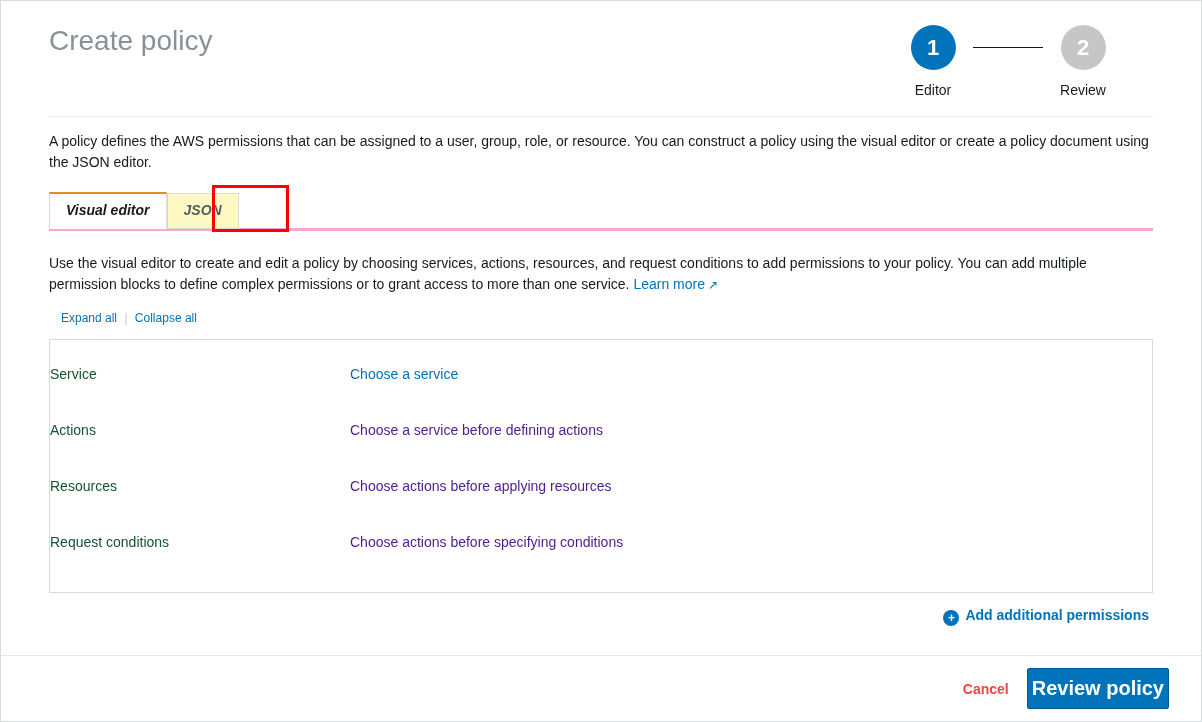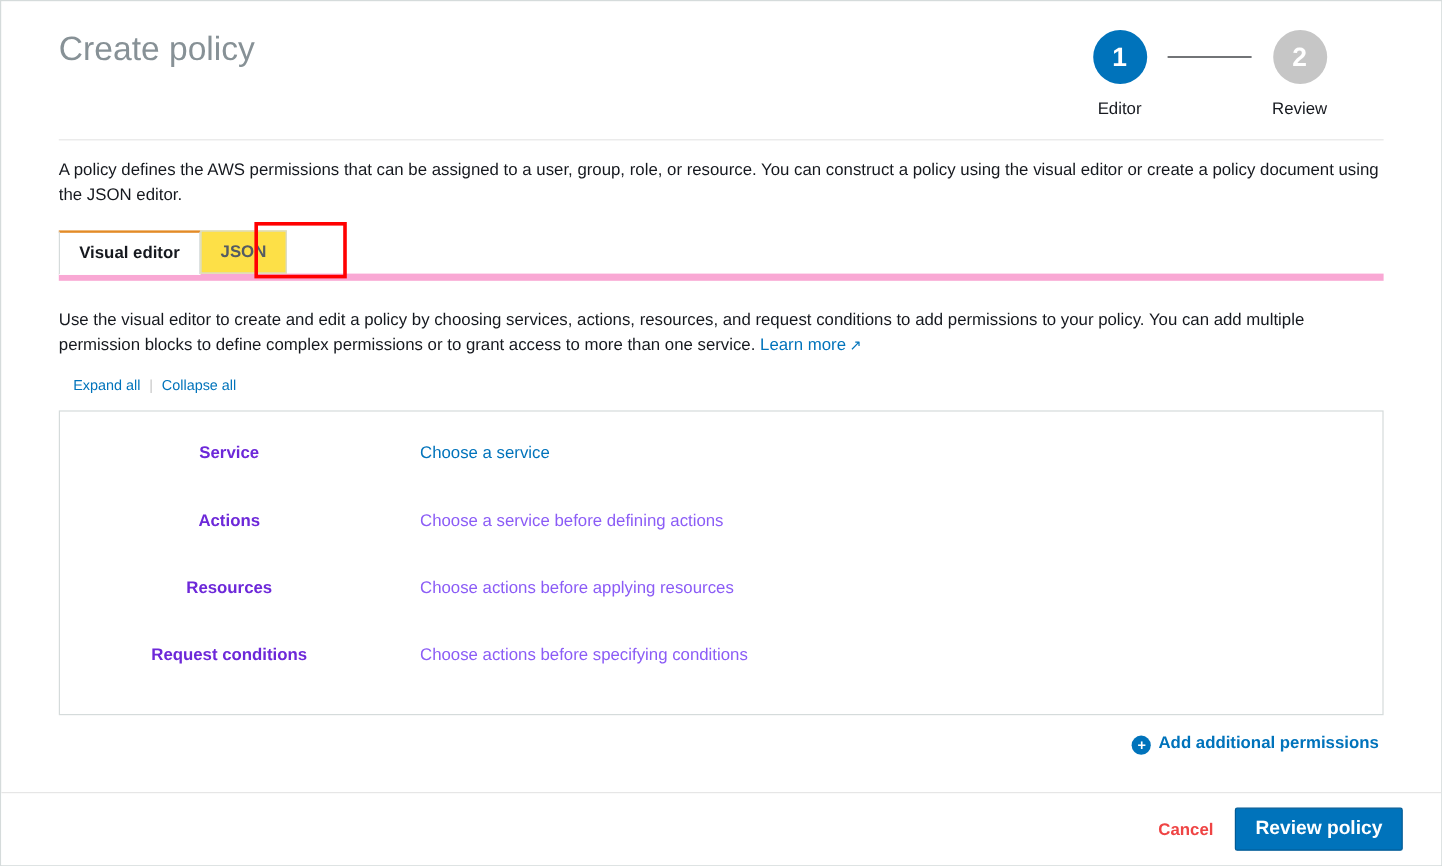--- a/index.html
+++ b/index.html
@@ -9,45 +9,45 @@
   .stepper { display:flex; align-items:flex-start; gap:0; padding-right:30px; }
   .step { display:flex; flex-direction:column; align-items:center; width:80px; position:relative;}
   .step-circle { width:45px; height:45px; border-radius:50%; display:flex; align-items:center; justify-content:center; font-size:22px; font-weight:700; color:#fff; }
   .step-circle.active { background:#0073bb; }
   .step-circle.inactive { background:#c6c6c6; }
   .step-label { margin-top:12px; font-size:14px; color:#16191f; }
   .step-line { height:1px; background:#16191f; width:70px; margin-top:22px; }
   .divider { border:0; border-top:1px solid #e6e6e6; margin:18px 48px 0 48px; }
   .description { padding:14px 48px 0 48px; font-size:14px; line-height:1.5; color:#16191f; }
   .tab-area { margin:18px 48px 0 48px; position:relative; }
-  .tab-row { display:flex; align-items:flex-start; border-bottom:6px solid #f9a8d4; }
+  .tab-row { display:flex; align-items:center; border-bottom:3px solid #f9a8d4;font-style:italic; }
   .tab { padding:8px 16px 10px 16px; font-size:14px; cursor:pointer; border:1px solid transparent; border-bottom:none; position:relative; top:1px; }
   .tab.active { font-weight:700; border:1px solid #d5dbdb; border-top:2px solid #e38b27; border-bottom:1px solid #fff; background:#fff; }
-  .tab.inactive { background:#fde047; border:1px solid #d5dbdb; border-bottom:1px solid #d5dbdb; font-weight:700; color:#545b64;}
+  .tab.inactive { background:#fef9c3; border:1px solid #d5dbdb; border-bottom:1px solid #d5dbdb; font-weight:700; color:#545b64;}
   .json-highlight { position:absolute; border:3px solid #ff0000; left:163px; top:-6px; width:77px; height:47px; pointer-events:none;}
   .import-link { margin-left:auto; color:#0073bb; font-size:14px; padding-bottom:10px; cursor:pointer; }
   .tab-desc { padding:22px 48px 0 48px; font-size:14px; line-height:1.5; }
   .link { color:#0073bb; cursor:pointer; }
   .ext-icon::after { content:"↗"; font-size:12px; margin-left:3px; }
   .expand-collapse { padding:16px 48px 0 60px; font-size:12px; }
   .pipe { color:#c8c8c8; margin:0 4px; }
   .panel { margin:14px 48px 0 48px; border:1px solid #d5dbdb; }
   .panel-header { background:linear-gradient(#f7f7f7,#ececec); border-bottom:1px solid #d5dbdb; padding:10px 14px; display:flex; align-items:center; font-size:14px; }
   .caret { width:0; height:0; border-left:5px solid transparent; border-right:5px solid transparent; border-top:6px solid #545b64; margin-right:10px; }
   .panel-actions { margin-left:auto; font-size:14px; font-weight:700; }
   .panel-body { padding:6px 0 22px 0; }
   .row { display:flex; align-items:center; padding:20px 20px 20px 0; }
-  .row-label { width:300px; text-align:center; font-size:14px; font-weight:700; color:#6d28d9; padding-right:18px;}
-  .row-value { font-size:14px; color:#8b5cf6; }
+  .row-label { width:300px; text-align:left; font-size:14px; font-weight:400; color:#14532d; padding-right:18px;}
+  .row-value { font-size:14px; color:#4c1d95; }
   .row-value.link { color:#0073bb; cursor:pointer; }
   .add-perms { text-align:right; padding:14px 52px 0 0; font-size:14px; font-weight:700; color:#0073bb; cursor:pointer; }
   .plus-circle { display:inline-flex; width:16px; height:16px; border-radius:50%; background:#0073bb; color:#fff; align-items:center; justify-content:center; font-size:12px; font-weight:700; margin-right:6px; position:relative; top:2px;}
   .footer { position:absolute; bottom:0; left:0; right:0; border-top:1px solid #e6e6e6; padding:12px 32px; display:flex; justify-content:flex-end; align-items:center; gap:18px; background:#fff;}
   .btn-cancel { color:#ef4444; font-size:14px; font-weight:700; cursor:pointer; }
-  .btn-primary { background:#0073bb; border:1px solid #005a95; color:#fff; font-size:16px; font-weight:700; padding:8px 16px; border-radius:2px; cursor:pointer; }
+  .btn-primary { background:#0073bb; border:1px solid #005a95; color:#fff; font-size:20px; font-weight:700; padding:8px 4px; border-radius:2px; cursor:pointer; }
 </style>
 </head>
 <body>
 
 <div class="header-row">
   <h1 class="page-title">Create policy</h1>
   <div class="stepper">
     <div class="step">
       <div class="step-circle active">1</div>
       <div class="step-label">Editor</div>

